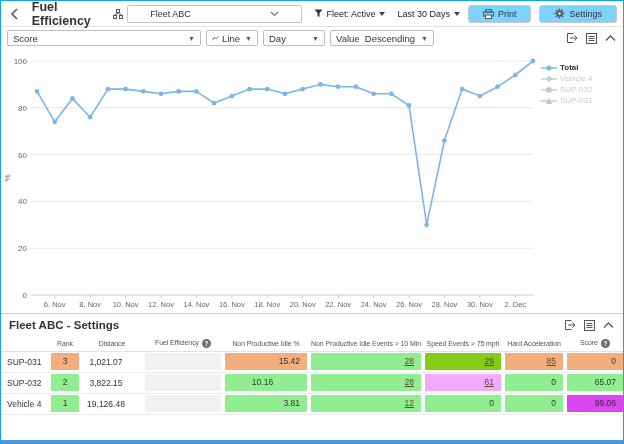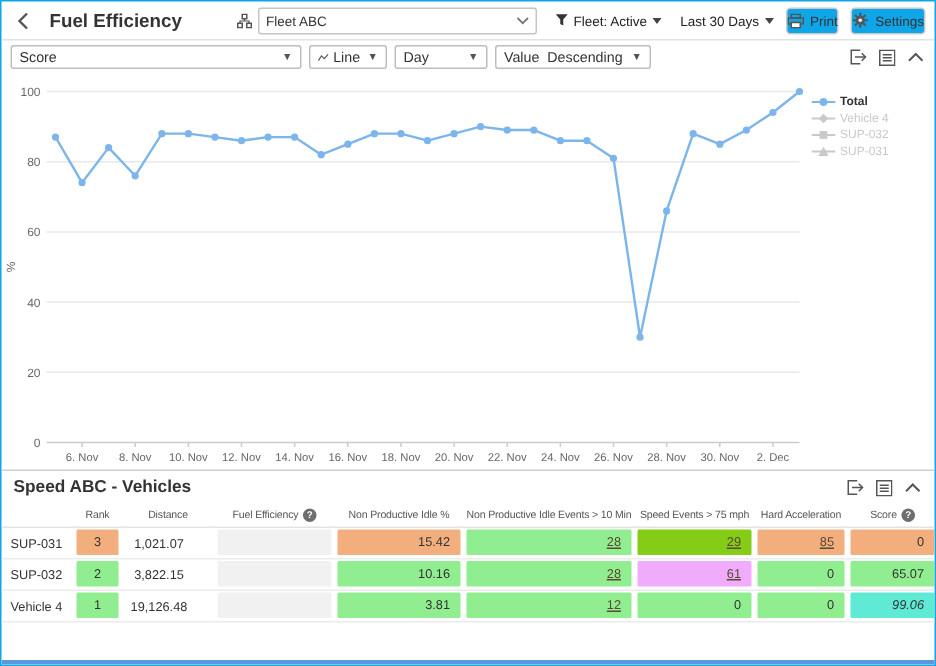--- a/index.html
+++ b/index.html
@@ -6,26 +6,26 @@
   html,body { background:#fff; }
   body { font-family:"Liberation Sans", sans-serif; color:#333; }
   #app { position:relative; width:624px; height:444px; background:#fff; border:1px solid #0ea5e9; overflow:hidden; }
 
   
   .topbar { height:26px; display:flex; align-items:center; border-bottom:1px solid #e2e2e2; padding:0 6px; }
   .back { width:16px; height:16px; display:flex; align-items:center; justify-content:center; cursor:pointer; }
   .page-title { font-size:12.5px; font-weight:bold; color:#333; margin-left:10px; }
   .topbar .spacer { flex:1; }
   .hier-icon { margin-right:4px; display:flex; }
-  .fleet-select { width:186px; height:18px; border:1px solid #c4c4c4; border-radius:2px; display:flex; align-items:center; font-size:9px; padding:0 4px; color:#333; background:#fff; }
+  .fleet-select { width:186px; height:18px; border:1px solid #c4c4c4; border-radius:2px; display:flex; align-items:center; font-size:9px; padding:0 22px; color:#333; background:#fff; }
   .fleet-select .lbl { flex:1; }
   .tb-item { display:flex; align-items:center; font-size:9px; color:#222; margin-left:12px; white-space:nowrap; cursor:pointer; }
   .tb-item .caret { margin-left:4px; }
   .caret { width:0; height:0; border-left:3px solid transparent; border-right:3px solid transparent; border-top:4px solid #444; display:inline-block; }
-  .btn { display:flex; align-items:center; height:18px; background:#0ea5e9; border:1px solid #c9c9c9; border-radius:3px; font-size:9px; color:#333; padding:0 0; margin-left:8px; cursor:pointer; }
+  .btn { display:flex; align-items:center; height:18px; background:#7dd3fc; border:1px solid #c9c9c9; border-radius:3px; font-size:9px; color:#333; padding:0 14px; margin-left:8px; cursor:pointer; }
   .btn svg { margin-right:4px; }
 
   
   .chart-toolbar { height:22px; display:flex; align-items:center; padding:0 6px; }
   .sel { height:16px; border:1px solid #bdbdbd; border-radius:2px; background:#fff; display:flex; align-items:center; font-size:9.5px; color:#333; padding:0 5px; margin-right:5px; cursor:pointer; }
   .sel .sel-label { flex:1; white-space:pre; }
   .sel .dd { color:#555; font-size:7px; margin-left:5px; }
   .sel-metric { width:194px; }
   .sel-type  { width:52px; }
   .sel-interval { width:62px; }
@@ -274,21 +274,21 @@
               <path d="M8 1.8 L11.4 8 L4.6 8 Z" fill="#c9c9c9"></path>
             </svg>
             <span>SUP-031</span>
           </li>
         </ul>
     </div>
   </div>
 
   <div class="table-panel">
     <div class="table-head">
-      <div class="table-title">Speed ABC - Vehicles</div>
+      <div class="table-title">Fleet ABC - Settings</div>
       <div class="icon-group">
         <span class="icon-btn">
           <svg width="13" height="12" viewBox="0 0 13 12">
               <path d="M7.5 1.5 H1.5 V10.5 H7.5" fill="none" stroke="#555"></path>
               <line x1="4" y1="6" x2="11" y2="6" stroke="#555"></line>
               <polyline points="8.5,3.5 11,6 8.5,8.5" fill="none" stroke="#555"></polyline>
             </svg>
         </span>
         <span class="icon-btn">
           <svg width="11" height="11" viewBox="0 0 11 11">
@@ -359,21 +359,21 @@
           <tr>
             <td class="vname">SUP-032</td>
             <td>
               <div class="cellbox center" style="background: rgb(144, 238, 144);">2</div>
             </td>
             <td class="plaincell">3,822.15</td>
             <td>
               <div class="cellbox" style="background: rgb(241, 241, 241);"></div>
             </td>
             <td>
-              <div class="cellbox" style="background: rgb(144, 238, 144);">10.16</div>
+              <div class="cellbox" style="background: rgb(144, 238, 144); text-align: center;">10.16</div>
             </td>
             <td>
               <div class="cellbox link" style="background: rgb(144, 238, 144);">28</div>
             </td>
             <td>
               <div class="cellbox link" style="background: #f0abfc;">61</div>
             </td>
             <td>
               <div class="cellbox" style="background: rgb(144, 238, 144);">0</div>
             </td>
@@ -396,21 +396,21 @@
             <td>
               <div class="cellbox link" style="background: rgb(144, 238, 144);">12</div>
             </td>
             <td>
               <div class="cellbox" style="background: rgb(144, 238, 144);">0</div>
             </td>
             <td>
               <div class="cellbox" style="background: rgb(144, 238, 144);">0</div>
             </td>
             <td>
-              <div class="cellbox" style="background: #5eead4; font-style: italic;">99.06</div>
+              <div class="cellbox" style="background: #d946ef;">99.06</div>
             </td>
           </tr>
         </tbody>
     </table>
   </div>
 
   <div class="bottom-strip"></div>
 </div>
 
 </body></html>

